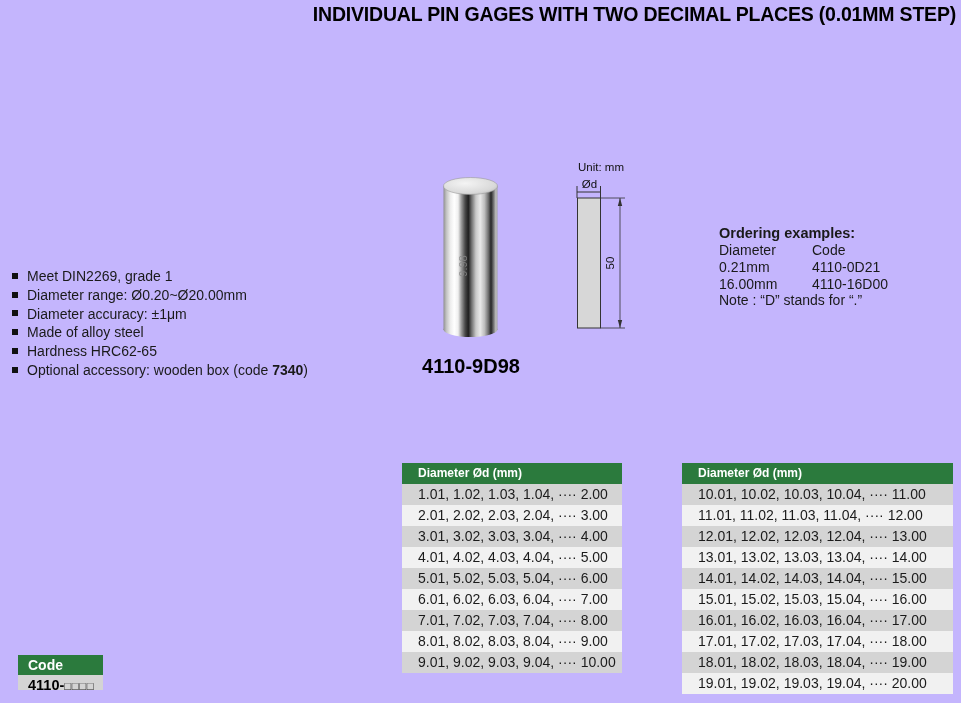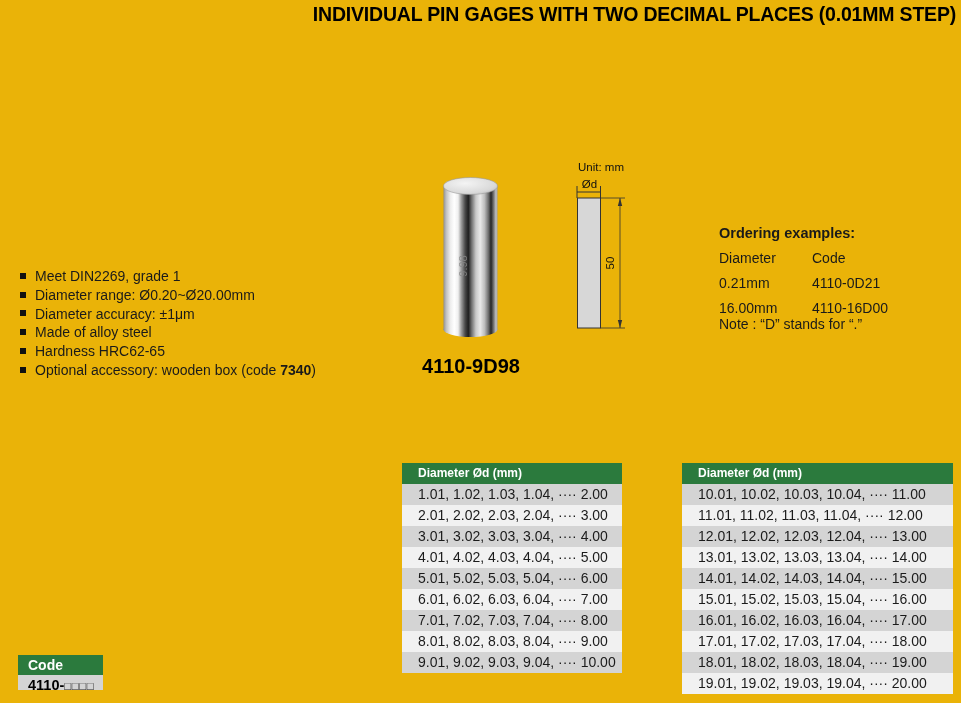--- a/index.html
+++ b/index.html
@@ -1,47 +1,47 @@
 <!DOCTYPE html>
 <html style="--green: #2b7a3d; --row-gray: #d4d4d4; --row-light: #f1f1f1;"><head>
 <meta charset="utf-8">
 <style>
   :root { --green: #2b7a3d; --row-gray: #d4d4d4; --row-light: #f1f1f1; --ink: #1a1a1a; }
   * { margin: 0; padding: 0; box-sizing: border-box; }
   html, body { background: #ffffff; }
   .page {
-    position: relative; width: 961px; height: 703px; background: #eab308;
+    position: relative; width: 961px; height: 703px; background: #c4b5fd;
     font-family: "Liberation Sans", sans-serif; color: var(--ink); overflow: hidden;
   }
   .title {
     position: absolute; top: 3px; left: 0; right: 5px; text-align: right;
     font-size: 19.5px; font-weight: bold; letter-spacing: -0.2px; white-space: nowrap;
     color: #000;
   }
   
-  .features { position: absolute; left: 20px; top: 267px; list-style: none; }
+  .features { position: absolute; left: 12px; top: 267px; list-style: none; }
   .features li { font-size: 14px; line-height: 18.8px; white-space: nowrap; }
   .features .sq {
     display: inline-block; width: 6px; height: 6px; background: #111;
     margin-right: 9px; vertical-align: middle; margin-bottom: 3px;
   }
   .features b { font-weight: bold; }
   
   .pin-photo { position: absolute; left: 443px; top: 176px; }
   .pin-label {
     position: absolute; left: 403px; top: 355px; width: 136px; text-align: center;
     font-weight: bold; font-size: 20px; color: #000;
   }
   
   .drawing { position: absolute; left: 563px; top: 156px; }
   .drawing text { font-family: "Liberation Sans", sans-serif; font-size: 11.5px; fill: #111; }
   
   .ordering { position: absolute; left: 719px; top: 225px; font-size: 14px; }
   .ordering .head { font-weight: bold; font-size: 14.5px; line-height: 17px; }
-  .ordering .row { line-height: 16.8px; white-space: nowrap; margin-top: 8px; }
+  .ordering .row { line-height: 16.8px; white-space: nowrap; }
   .ordering .c1 { display: inline-block; width: 93px; }
   .ordering .note { line-height: 17px; white-space: nowrap; }
   
   .code-table { position: absolute; left: 18px; top: 655px; width: 85px; }
   .code-table .thead {
     background: var(--green); color: #fff; font-weight: bold; font-size: 14px;
     height: 20px; line-height: 20px; padding-left: 10px;
   }
   .code-table .tval {
     background: var(--row-gray); height: 15px; line-height: 20px; padding-left: 10px;

